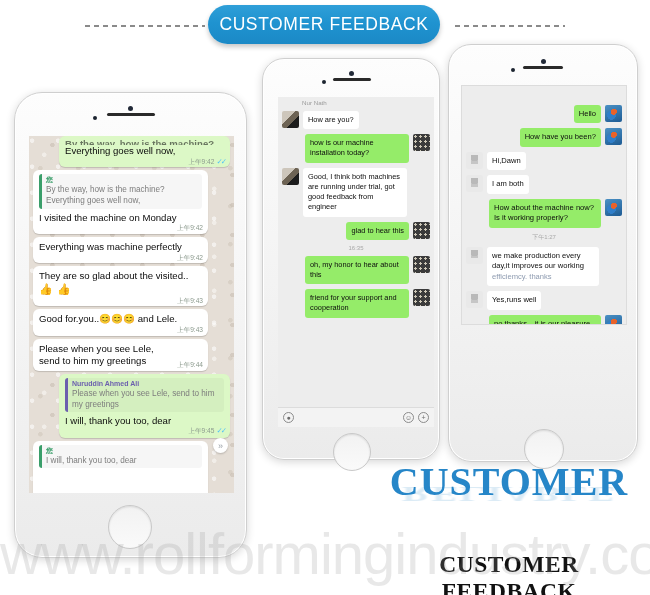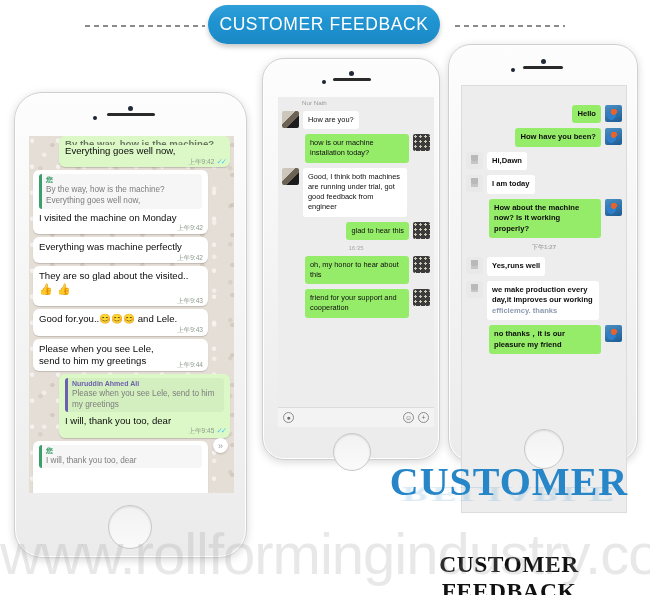--- a/index.html
+++ b/index.html
@@ -155,21 +155,21 @@
   }
   .cir {
     width:11px; height:11px; border-radius:50%; border:1px solid #8c8c8c;
     display:flex; align-items:center; justify-content:center;
     font-size:7px; color:#6b6b6b;
   }
   .wc-name { font-size:6.2px; color:#9b9b9b; filter:blur(.6px); margin:2px 0 0 24px; }
 
   
   #phone3 { left:448px; top:44px; width:190px; height:418px; border-radius:23px; }
-  #phone3 .screen { left:12px; top:40px; width:166px; height:428px; background:#ededed; border:1px solid #dcdcdc;font-weight:bold; }
+  #phone3 .screen { left:12px; top:40px; width:166px; height:240px; background:#ededed; border:1px solid #dcdcdc; }
   #phone3 .cam2    { left:62px; top:23px; }
   #phone3 .speaker { left:74px; top:21px; width:40px; }
   #phone3 .cam     { left:92px; top:14px; }
   #phone3 .home    { left:75px; top:384px; width:40px; height:40px; }
   #phone3 .wc-b { max-width:112px; font-size:7.6px; }
   .muted { color:#8e9bb0; }
 
   
   .reliable {
     position:absolute; left:378px; top:462px; width:262px; text-align:center;
@@ -347,38 +347,38 @@
           <div class="av wx"></div>
         </div>
 
         <div class="wc-row">
           <div class="av usr"></div>
           <div class="wc-b in">Hi,Dawn</div>
         </div>
 
         <div class="wc-row">
           <div class="av usr"></div>
-          <div class="wc-b in">I am today</div>
+          <div class="wc-b in">I am both</div>
         </div>
 
         <div class="wc-row r">
           <div class="wc-b out">How about the machine now? Is it working properly?</div>
           <div class="av wx"></div>
         </div>
 
         <div class="wc-time">下午1:27</div>
 
         <div class="wc-row">
           <div class="av usr"></div>
+          <div class="wc-b in"><span>we make production every day,it improves our working </span><span class="muted">efficiemcy. thanks</span></div>
+        </div>
+
+        <div class="wc-row">
+          <div class="av usr"></div>
           <div class="wc-b in">Yes,runs well</div>
-        </div>
-
-        <div class="wc-row">
-          <div class="av usr"></div>
-          <div class="wc-b in"><span>we make production every day,it improves our working </span><span class="muted">efficiemcy. thanks</span></div>
         </div>
 
         <div class="wc-row r">
           <div class="wc-b out">no thanks，it is our pleasure my friend</div>
           <div class="av wx"></div>
         </div>
 
       </div>
     </div>
     <div class="home"></div>

